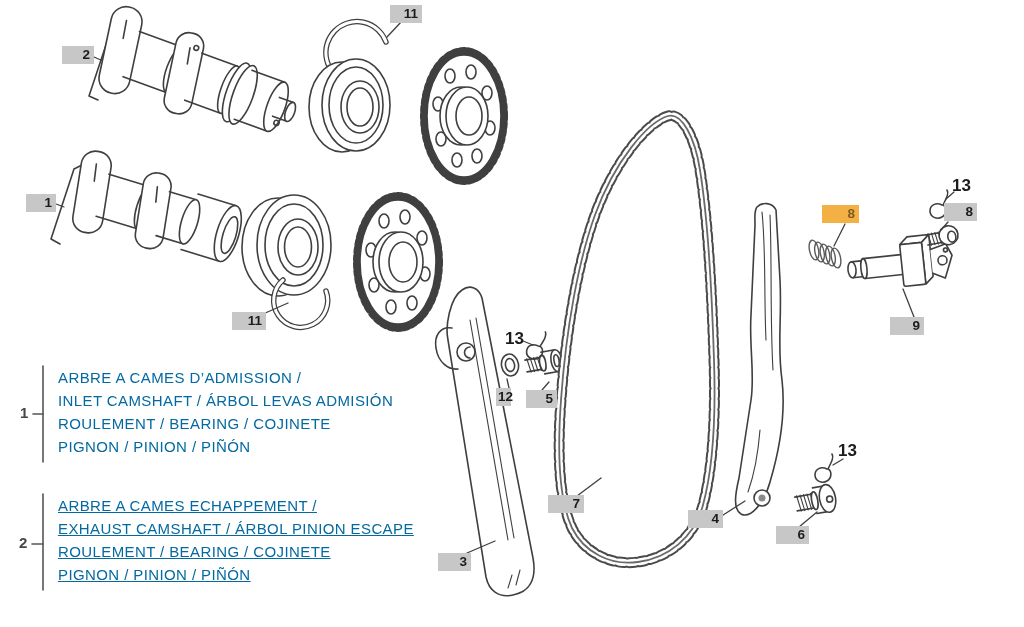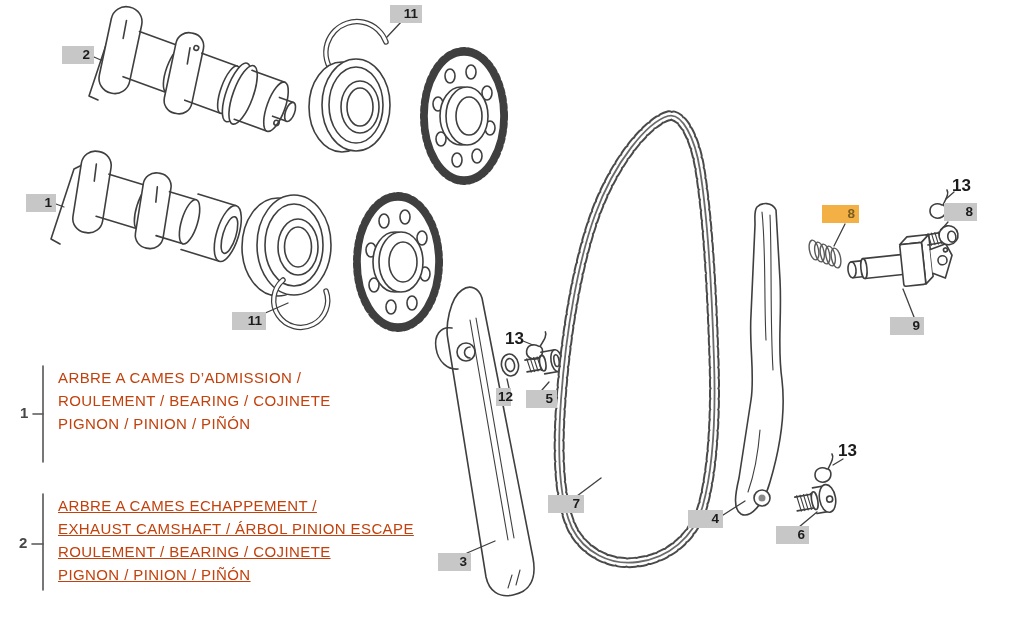--- a/index.html
+++ b/index.html
@@ -14,21 +14,21 @@
     padding:1px 4px 0 2px;box-sizing:border-box;height:18px;line-height:16px;
   }
   .badge.highlight{background:#f3b044;color:#7d5d20;}
   .floating-num{
     position:absolute;color:#1c1c1c;font-size:17px;font-weight:bold;line-height:14px;
   }
   .caption-num{
     position:absolute;color:#474747;font-size:15px;font-weight:bold;
   }
   .caption-block{
-    position:absolute;color:#c2410c;font-size:15px;letter-spacing:0.4px;
+    position:absolute;color:#0369a1;font-size:15px;letter-spacing:0.4px;
     line-height:23px;white-space:nowrap;
   }
   .caption-block span{display:block;}
 </style>
 </head>
 <body>
 
 <div class="stage">
 
   <svg class="art" viewBox="0 0 1024 627" fill="none" stroke="#3f3f3f" stroke-width="1.6" stroke-linecap="round" stroke-linejoin="round">
@@ -256,20 +256,21 @@
   <div class="badge" style="left:944px;top:203px;width:33px;">8</div>
   <div class="badge highlight" style="left:822px;top:205px;width:37px;">8</div>
 
   <div class="floating-num" style="left:505px;top:332px;">13</div>
   <div class="floating-num" style="left:952px;top:179px;">13</div>
   <div class="floating-num" style="left:838px;top:444px;">13</div>
 
   <div class="caption-num" style="left:20px;top:404px;">1</div>
   <div class="caption-block" style="left:58px;top:366px;">
     <span>ARBRE A CAMES D’ADMISSION /</span>
+    <span>INLET CAMSHAFT / ÁRBOL LEVAS ADMISIÓN</span>
     <span>ROULEMENT / BEARING / COJINETE</span>
     <span>PIGNON / PINION / PIÑÓN</span>
   </div>
 
   <div class="caption-num" style="left:19px;top:534px;">2</div>
   <div class="caption-block" style="left:58px;top:494px;text-decoration:underline;">
     <span>ARBRE A CAMES ECHAPPEMENT /</span>
     <span>EXHAUST CAMSHAFT / ÁRBOL PINION ESCAPE</span>
     <span>ROULEMENT / BEARING / COJINETE</span>
     <span>PIGNON / PINION / PIÑÓN</span>

